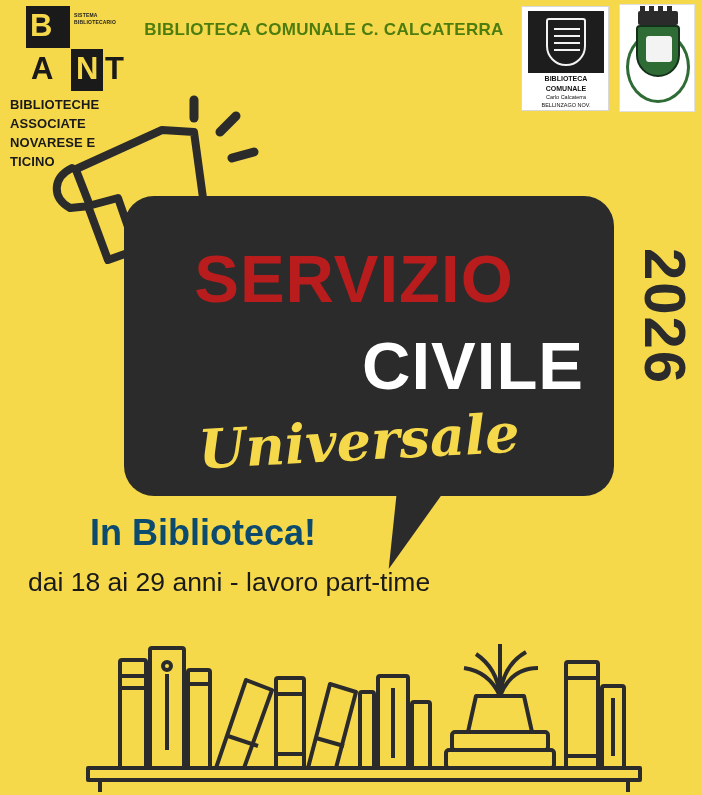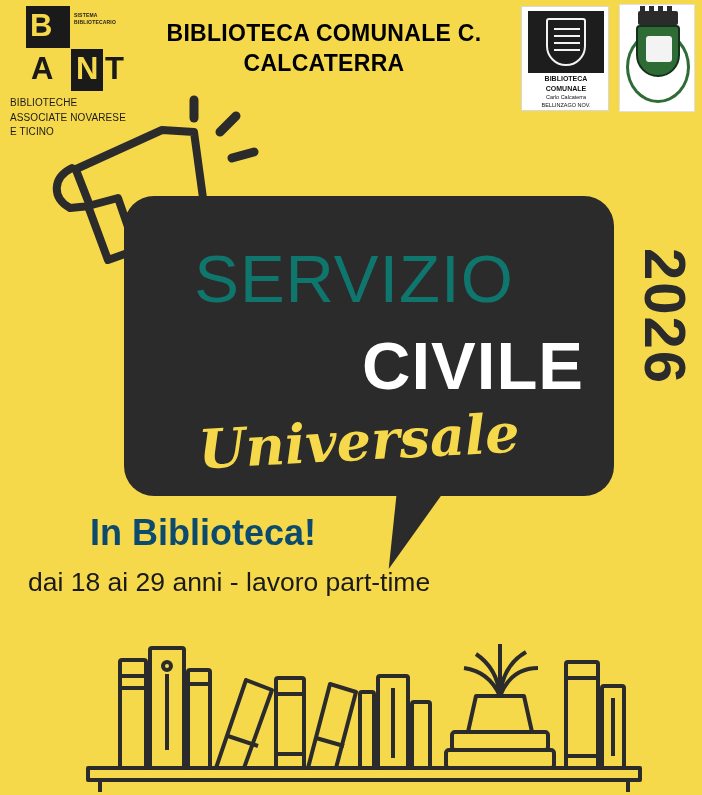--- a/index.html
+++ b/index.html
@@ -88,45 +88,45 @@
     background: #f6d94b;
     color: #1a1a1a;
     padding: 4px 0 0 1px;
     box-sizing: border-box;
   }
   .bant-sub {
     position: absolute;
     left: 2px;
     top: 92px;
     width: 125px;
-    font-size: 10px;
-    font-weight: normal;
+    font-size: 13px;
+    font-weight: bold;
     color: #1a1a1a;
     line-height: 1.45;
     letter-spacing: .1px;
   }
 
   .header-titles {
     position: absolute;
     left: 136px;
     top: 12px;
     width: 376px;
     text-align: center;
   }
   .header-titles .line1 {
     font-size: 17.5px;
     font-weight: bold;
     color: #1a1a1a;
     letter-spacing: .3px;
     line-height: 1.3;
   }
   .header-titles .line2 {
-    font-size: 23px;
-    font-weight: bold;
-    color: #000000;
+    font-size: 17px;
+    font-weight: bold;
+    color: #4d7c0f;
     letter-spacing: .3px;
     line-height: 1.3;
     margin-top: 7px;
   }
 
   
   .stamp {
     position: absolute;
     left: 521px;
     top: 6px;
@@ -272,22 +272,22 @@
     border-top: 0 solid transparent;
     transform: skewX(-6deg);
   }
   .title-servizio {
     position: absolute;
     left: 124px;
     top: 245px;
     width: 460px;
     text-align: center;
     font-size: 67px;
-    font-weight: normal;
-    color: #0f766e;
+    font-weight: bold;
+    color: #b91c1c;
     letter-spacing: 1px;
     line-height: 1;
   }
   .title-civile {
     position: absolute;
     left: 124px;
     top: 332px;
     width: 460px;
     text-align: right;
     font-size: 67px;

